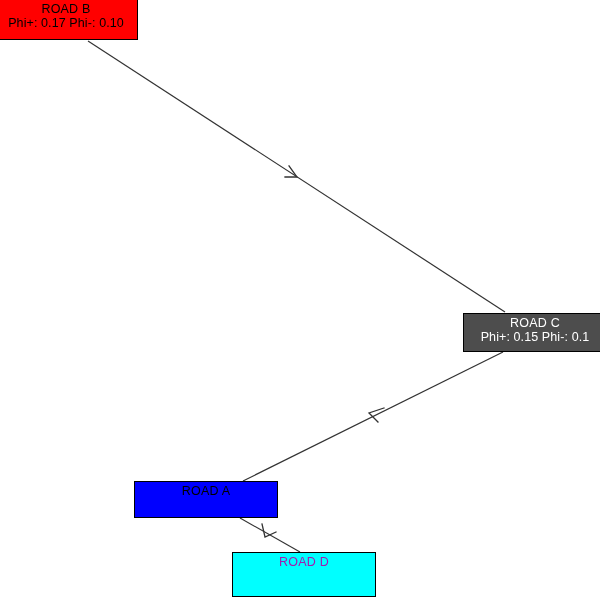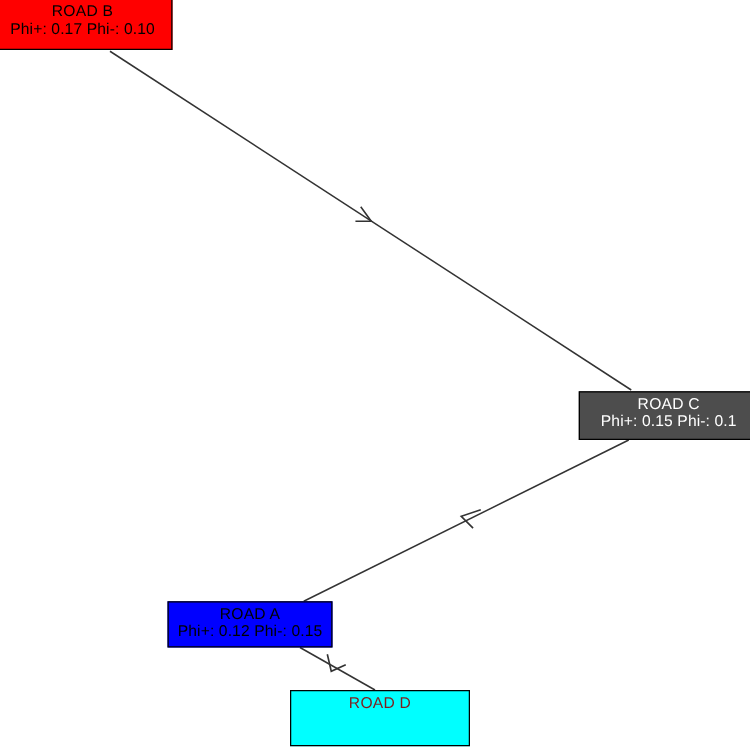--- a/index.html
+++ b/index.html
@@ -62,32 +62,32 @@
     left: 463px;
     top: 313px;
     width: 144px;
     height: 39px;
     background: #4d4d4d;
     color: #ffffff;
   }
   #node-road-a {
     left: 134px;
     top: 481px;
-    width: 132px;
+    width: 144px;
     height: 37px;
     background: #0000ff;
     color: #000000;
   }
   #node-road-d {
     left: 232px;
     top: 552px;
     width: 144px;
     height: 45px;
     background: #00ffff;
-    color: #7f1d1d;
+    color: #a21caf;
   }
 </style>
 </head>
 <body>
 
 <div id="canvas">
 
   <svg id="edge-layer" viewBox="0 0 600 600" xmlns="http://www.w3.org/2000/svg">
 
     <g>
@@ -111,20 +111,19 @@
     <span class="node-stats">Phi+: 0.17  Phi-: 0.10</span>
   </div>
 
   <div class="node" id="node-road-c">
     <span class="node-title">ROAD C</span>
     <span class="node-stats">Phi+: 0.15  Phi-: 0.1</span>
   </div>
 
   <div class="node" id="node-road-a">
     <span class="node-title">ROAD A</span>
-    <span class="node-stats">Phi+: 0.12  Phi-: 0.15</span>
   </div>
 
   <div class="node" id="node-road-d">
     <span class="node-title">ROAD D</span>
   </div>
 
 </div>
 
 </body></html>

